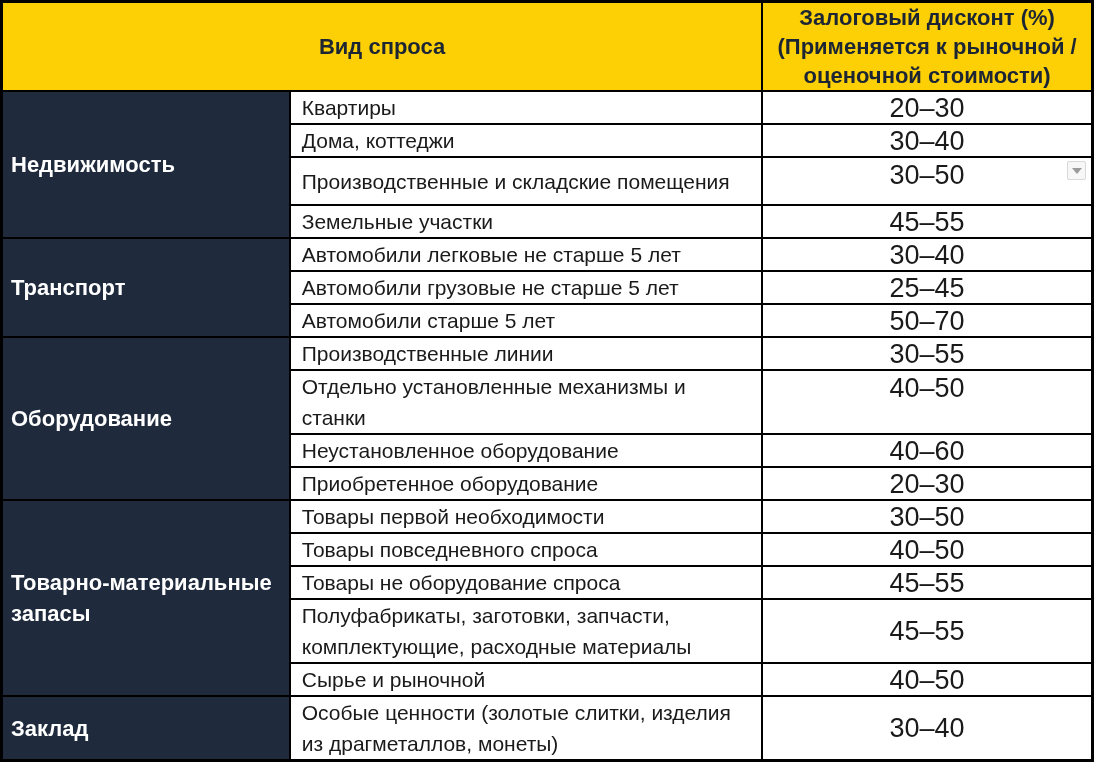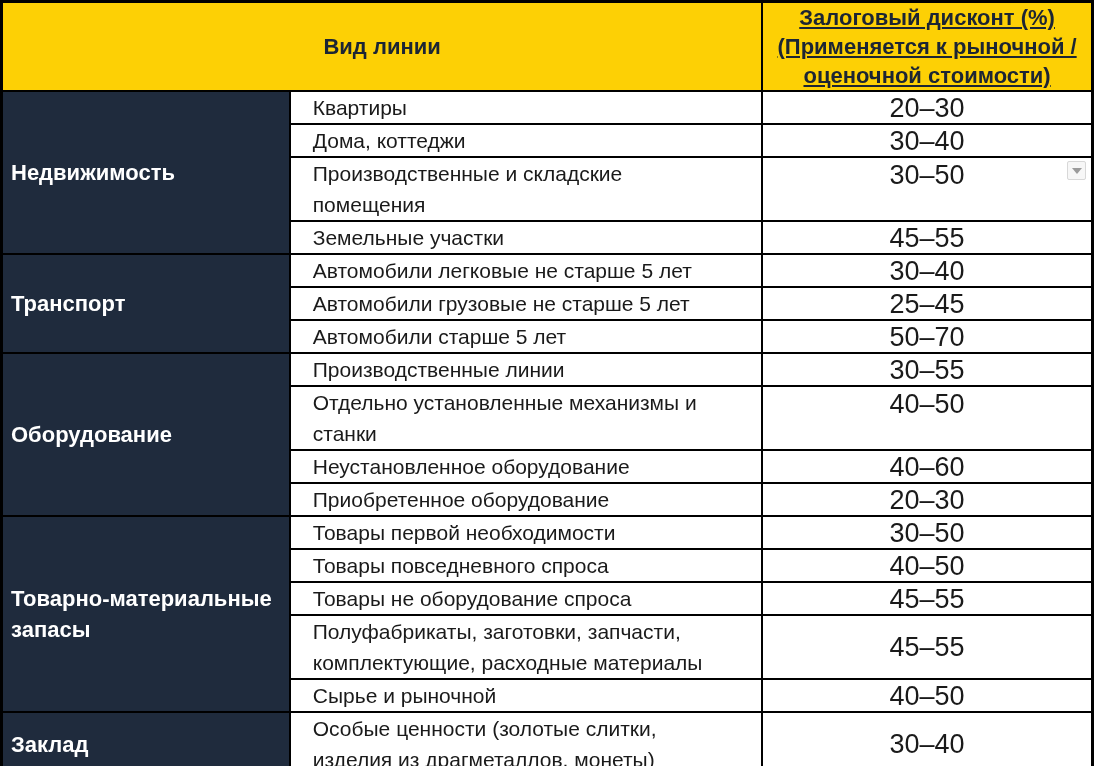--- a/index.html
+++ b/index.html
@@ -32,57 +32,57 @@
   th.hdr {
     background: #FDD005;
     color: #1C2534;
     font-size: 22px;
     font-weight: 700;
     text-align: center;
     vertical-align: middle;
     line-height: 29px;
     padding: 0 6px;
   }
-  th.hdr.multiline { white-space: pre-line; text-decoration: underline; }
+  th.hdr.multiline { white-space: pre-line; }
   
   td.cat {
     background: #1F2B3D;
     color: #ffffff;
     font-size: 22px;
     font-weight: 700;
     text-align: left;
     vertical-align: middle;
     padding: 4px 8px;
     line-height: 31px;
   }
   
   td.item {
     background: #ffffff;
     color: #1a1a1a;
     font-size: 21px;
     text-align: left;
     vertical-align: middle;
-    padding: 0 22px;
+    padding: 0 11px;
     line-height: 31px;
   }
   
   td.val {
     background: #ffffff;
     color: #1a1a1a;
     font-size: 27px;
     text-align: center;
     vertical-align: middle;
     line-height: 30px;
     position: relative;
     padding: 0 4px;
   }
   td.val.v-top { vertical-align: top; padding-top: 2px; }
   
   tr.r-s   { height: 32px; }
-  tr.r-d66 { height: 62px; }
+  tr.r-d66 { height: 48px; }
   tr.r-d63 { height: 63px; margin-top: 44px; }
   tr.r-d61 { height: 61px; }
   
   .dd-btn {
     position: absolute;
     top: 3px;
     right: 5px;
     width: 19px;
     height: 19px;
     background: #f7f7f7;
@@ -110,21 +110,21 @@
 <div class="page">
   <table class="collateral">
     <colgroup>
       <col style="width:288px">
       <col style="width:472px">
       <col style="width:330px">
     </colgroup>
 
     <tbody>
         <tr class="head">
-      <th class="hdr" colspan="2">Вид линии</th>
+      <th class="hdr" colspan="2">Вид спроса</th>
       <th class="hdr multiline">Залоговый дисконт (%)
 (Применяется к рыночной /
 оценочной стоимости)</th>
     </tr>
 
     <tr class="r-s">
       <td class="cat" rowspan="4">Недвижимость</td>
       <td class="item">Квартиры</td>
       <td class="val">20–30</td>
     </tr>

